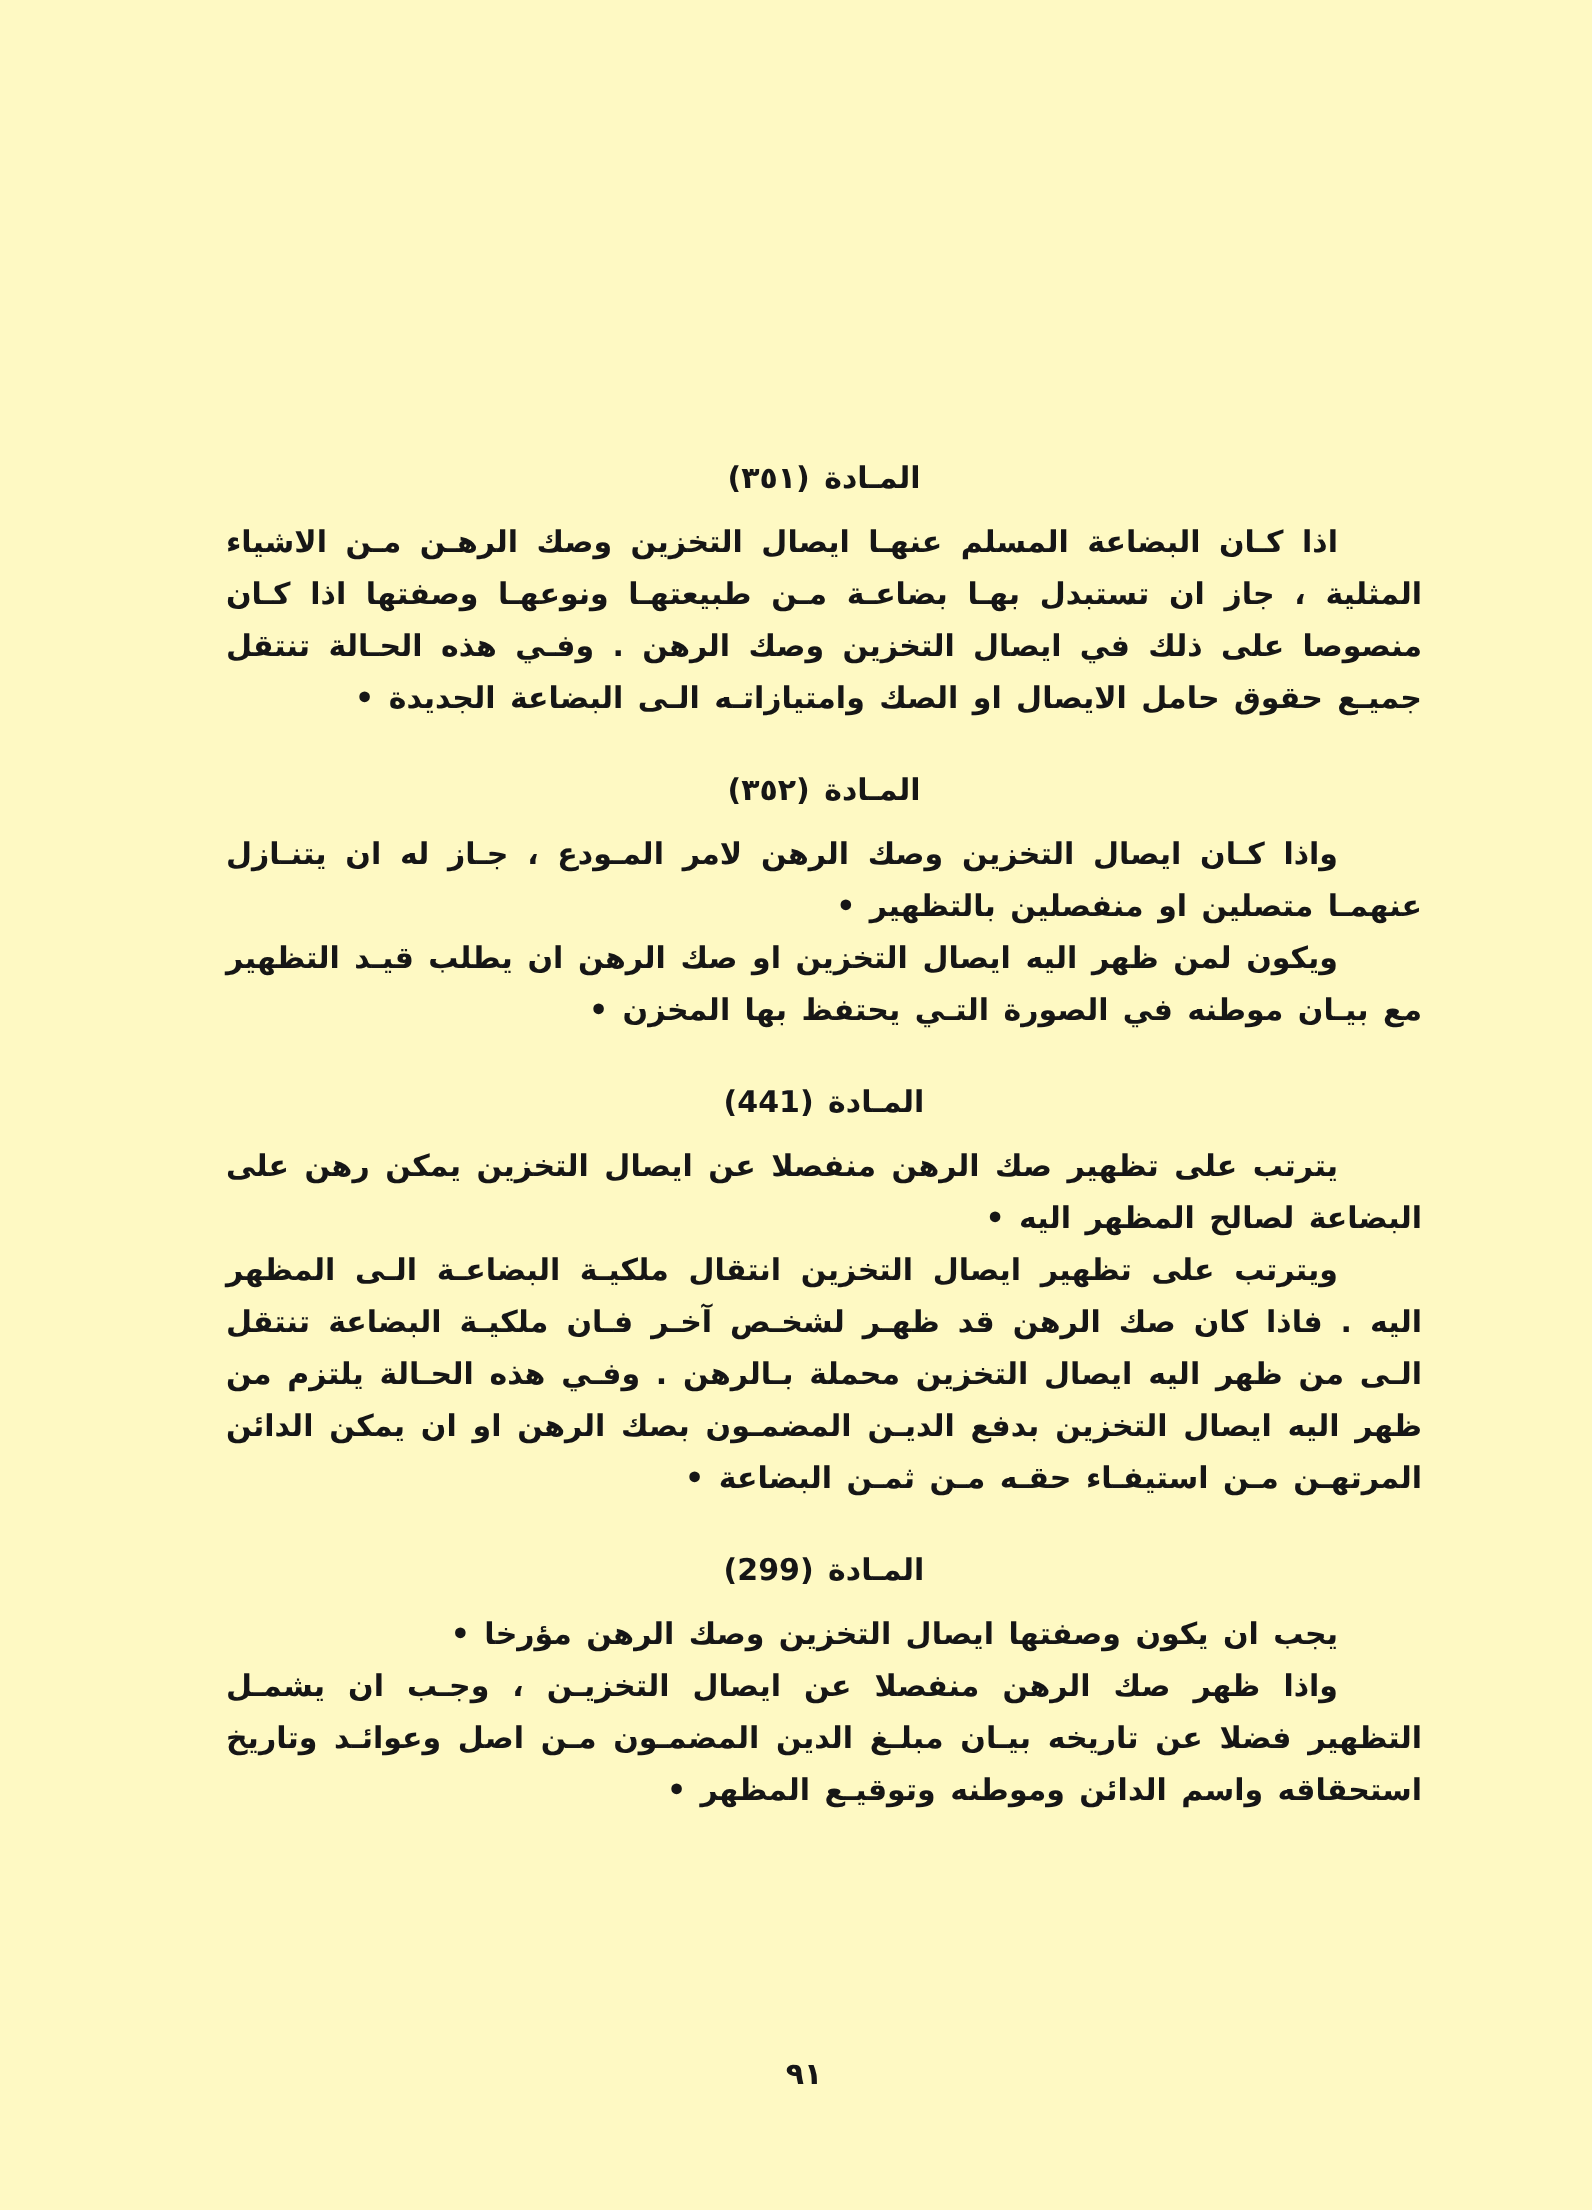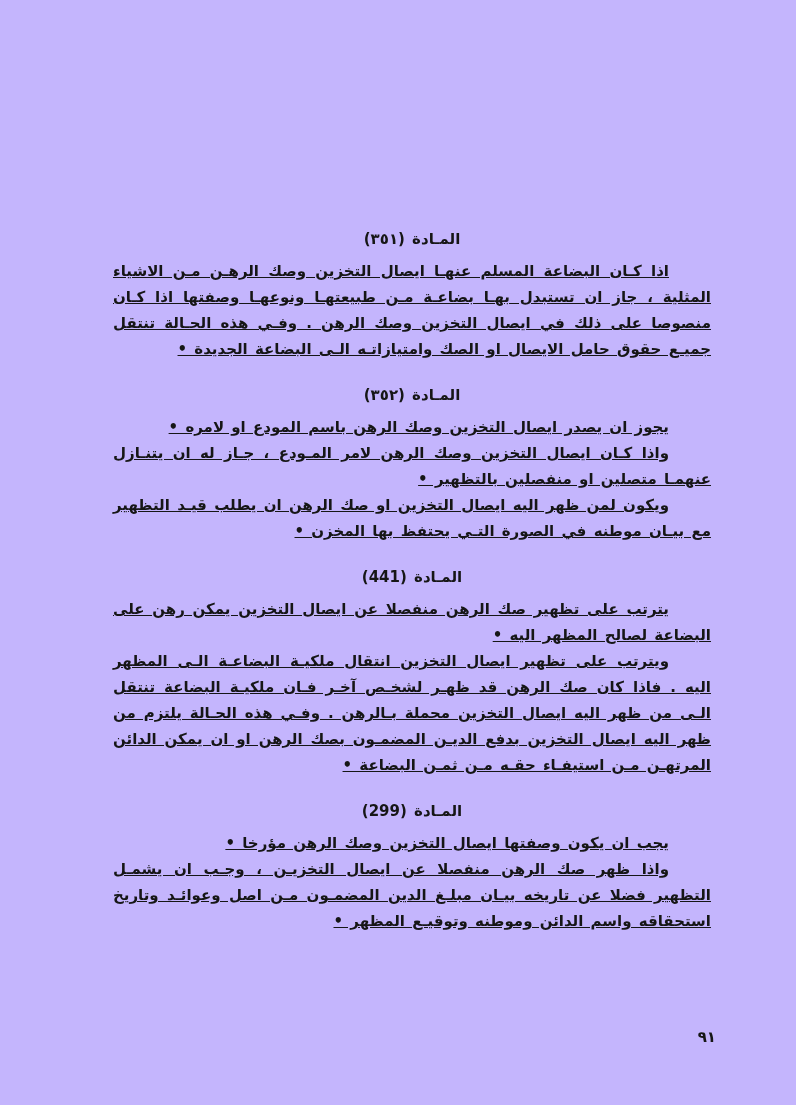--- a/index.html
+++ b/index.html
@@ -11,21 +11,21 @@
     height: 1105px;
     position: relative;
     background: #ffffff;
     font-family: "DejaVu Sans", sans-serif;
     color: #161616;
     overflow: hidden;
   }
   .scan-page {
     position: absolute;
     inset: 0;
-    background: #c4b5fd;
+    background: #fef9c3;
   }
   .text-block {
     position: absolute;
     left: 113px;
     top: 226px;
     width: 598px;
     direction: rtl;
     unicode-bidi: embed;
     text-align: justify;
     font-weight: bold;
@@ -41,48 +41,47 @@
     font-size: 15px;
     font-weight: bold;
     text-align: center;
     margin: 0 0 6px 0;
     padding: 0;
   }
   .article p {
     margin: 0;
     padding: 0;
     text-indent: 42px;
-    text-decoration: underline;
   }
   .page-number {
     position: absolute;
     top: 1028px;
-    left: 118px;
+    left: 103px;
     width: 598px;
+    text-align: center;
     direction: rtl;
     font-weight: bold;
     font-size: 15px;
     letter-spacing: 2px;
   }
 </style>
 </head>
 <body>
 
 <div class="scan-page">
 
   <main class="text-block">
 
     <section class="article">
       <h2 class="article-title">المـادة (٣٥١)</h2>
       <p>اذا كـان البضاعة المسلم عنهـا ايصال التخزين وصك الرهـن مـن الاشياء المثلية ، جاز ان تستبدل بهـا بضاعـة مـن طبيعتهـا ونوعهـا وصفتها اذا كـان منصوصا على ذلك في ايصال التخزين وصك الرهن . وفـي هذه الحـالة تنتقل جميـع حقوق حامل الايصال او الصك وامتيازاتـه الـى البضاعة الجديدة •</p>
     </section>
 
     <section class="article">
       <h2 class="article-title">المـادة (٣٥٢)</h2>
-      <p>يجوز ان يصدر ايصال التخزين وصك الرهن باسم المودع او لامره •</p>
       <p>واذا كـان ايصال التخزين وصك الرهن لامر المـودع ، جـاز له ان يتنـازل عنهمـا متصلين او منفصلين بالتظهير •</p>
       <p>ويكون لمن ظهر اليه ايصال التخزين او صك الرهن ان يطلب قيـد التظهير مع بيـان موطنه في الصورة التـي يحتفظ بها المخزن •</p>
     </section>
 
     <section class="article">
       <h2 class="article-title">المـادة (441)</h2>
       <p>يترتب على تظهير صك الرهن منفصلا عن ايصال التخزين يمكن رهن على البضاعة لصالح المظهر اليه •</p>
       <p>ويترتب على تظهير ايصال التخزين انتقال ملكيـة البضاعـة الـى المظهر اليه . فاذا كان صك الرهن قد ظهـر لشخـص آخـر فـان ملكيـة البضاعة تنتقل الـى من ظهر اليه ايصال التخزين محملة بـالرهن . وفـي هذه الحـالة يلتزم من ظهر اليه ايصال التخزين بدفع الديـن المضمـون بصك الرهن او ان يمكن الدائن المرتهـن مـن استيفـاء حقـه مـن ثمـن البضاعة •</p>
     </section>
 

